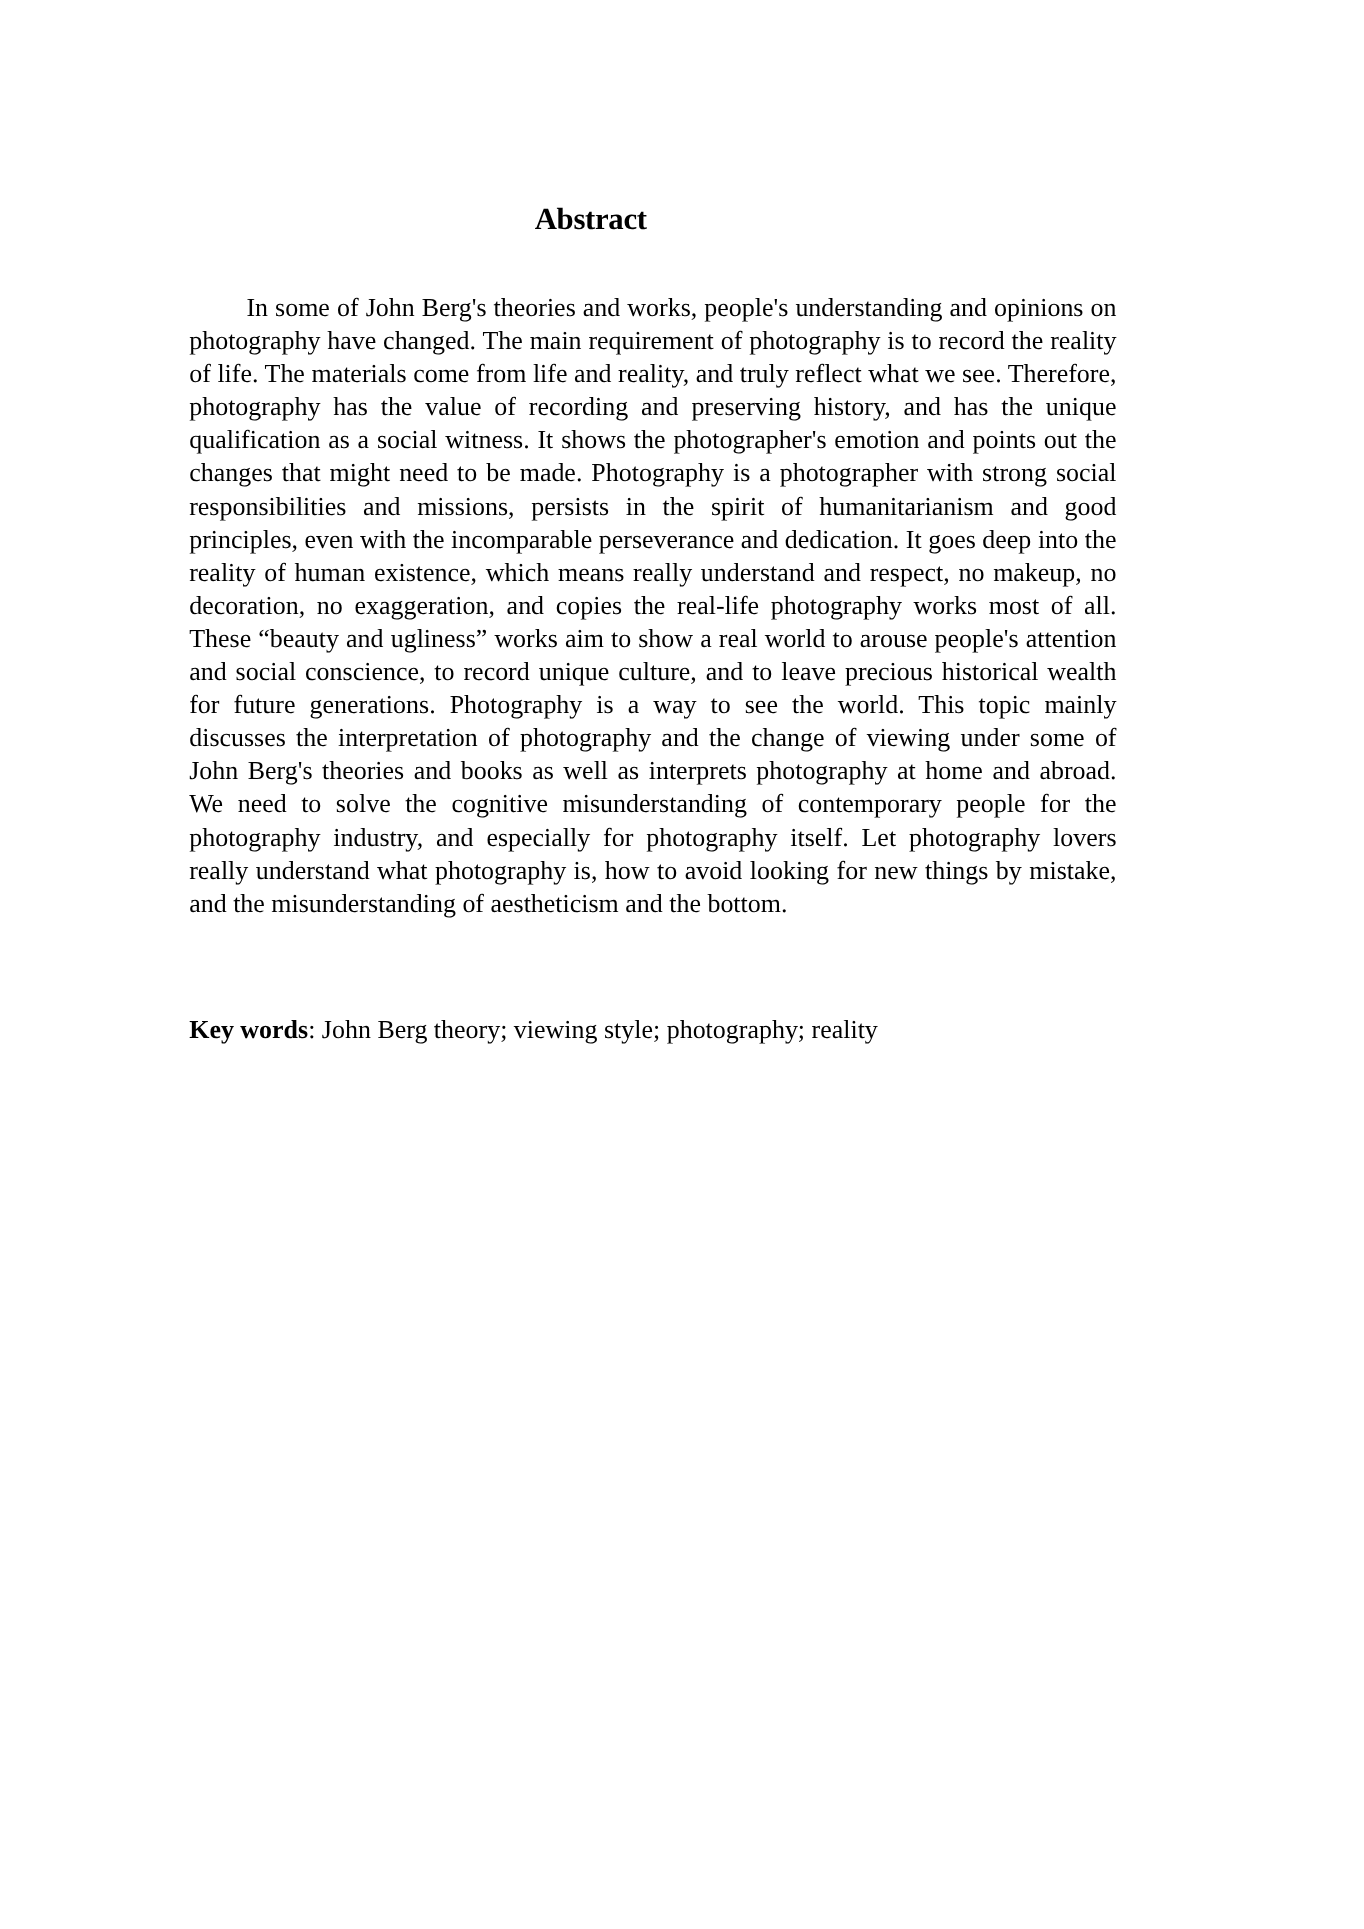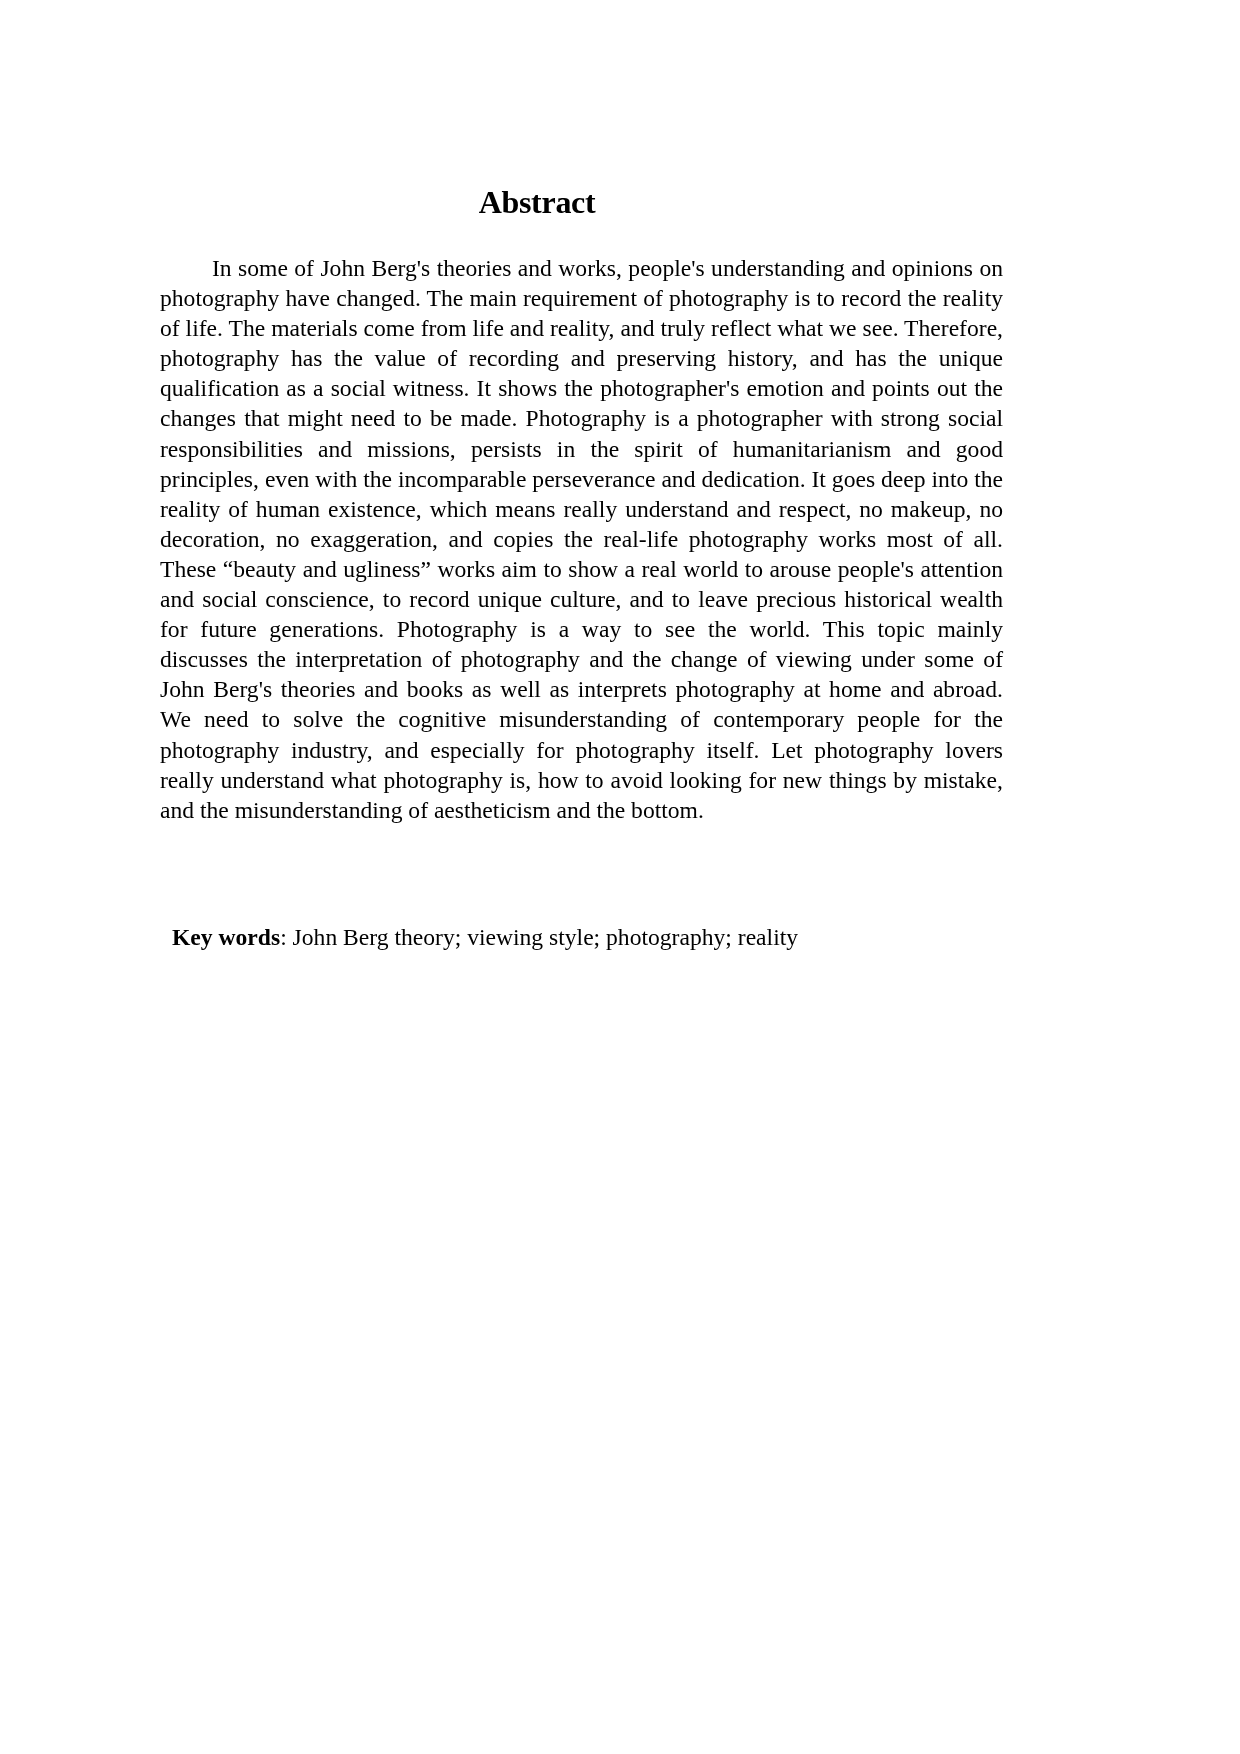--- a/index.html
+++ b/index.html
@@ -1,21 +1,21 @@
 <!DOCTYPE html>
 <html><head>
 <meta charset="utf-8">
 <style>
   html, body { margin:0; padding:0; background:#ffffff; }
   body { width:1240px; height:1754px; position:relative; overflow:hidden;
          font-family:"Liberation Serif", "DejaVu Serif", serif; color:#000; }
   .title { position:absolute; top:184px; left:0; width:1074px; text-align:center;
-           font-weight:bold; font-size:32px; letter-spacing:-0.3px; margin:0; }
+           font-weight:bold; font-size:28px; letter-spacing:-0.3px; margin:0; }
   .body { position:absolute; top:253px; left:160px; width:843px; font-size:23.6px;
-          line-height:30.1px; text-align:justify; text-indent:52px; margin:0; }
+          line-height:30.1px; text-align:justify; text-indent:52px; margin:12px; }
   .keywords { position:absolute; top:922px; left:172px; width:843px; font-size:23.6px;
               line-height:30px; margin:0; }
   .kw-label { font-weight:bold; }
 </style>
 </head>
 <body>
 
 <h1 class="title">Abstract</h1>
 
 <p class="body">In some of John Berg's theories and works, people's understanding and opinions on photography have changed. The main requirement of photography is to record the reality of life. The materials come from life and reality, and truly reflect what we see. Therefore, photography has the value of recording and preserving history, and has the unique qualification as a social witness. It shows the photographer's emotion and points out the changes that might need to be made. Photography is a photographer with strong social responsibilities and missions, persists in the spirit of humanitarianism and good principles, even with the incomparable perseverance and dedication. It goes deep into the reality of human existence, which means really understand and respect, no makeup, no decoration, no exaggeration, and copies the real-life photography works most of all. These “beauty and ugliness” works aim to show a real world to arouse people's attention and social conscience, to record unique culture, and to leave precious historical wealth for future generations. Photography is a way to see the world. This topic mainly discusses the interpretation of photography and the change of viewing under some of John Berg's theories and books as well as interprets photography at home and abroad. We need to solve the cognitive misunderstanding of contemporary people for the photography industry, and especially for photography itself. Let photography lovers really understand what photography is, how to avoid looking for new things by mistake, and the misunderstanding of aestheticism and the bottom.</p>

